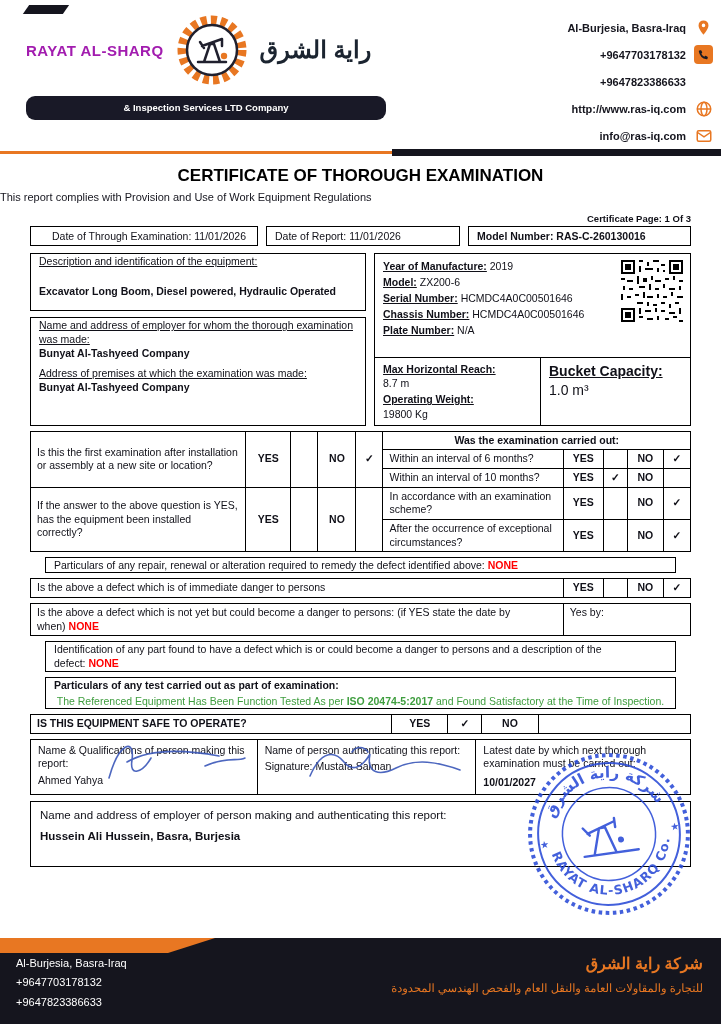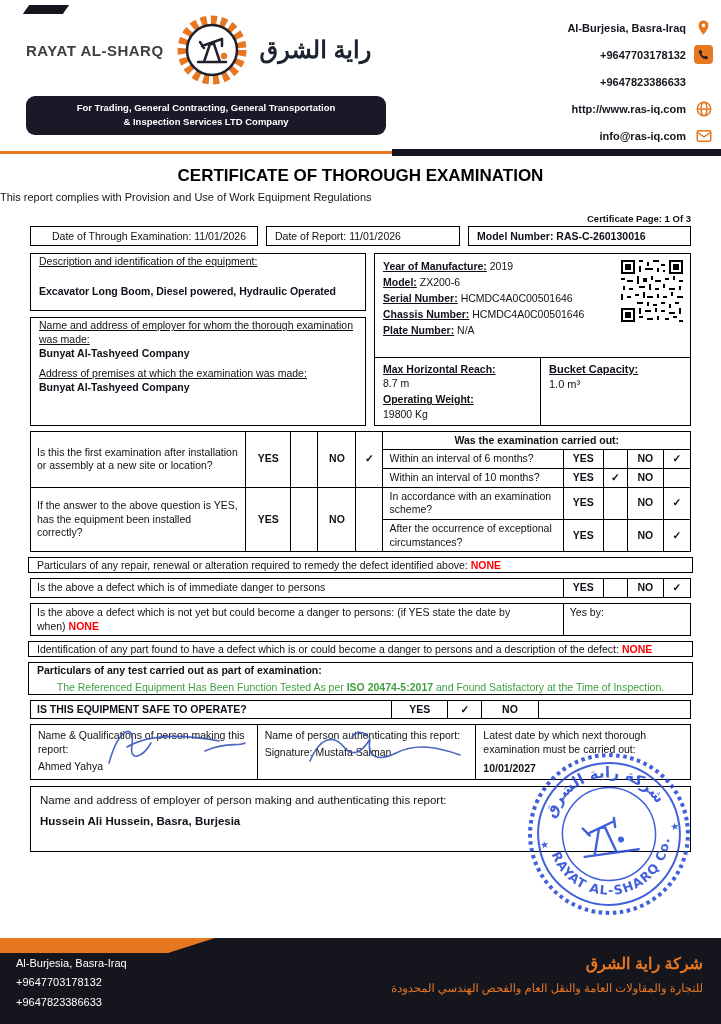--- a/index.html
+++ b/index.html
@@ -8,21 +8,21 @@
     width:721px; height:1024px; position:relative; overflow:hidden;
     font-family:"Liberation Sans", sans-serif; color:#101018;
   }
 
   
   .corner-accent { position:absolute; left:26px; top:5px; width:40px; height:9px;
     background:#15151E; transform:skewX(-35deg); }
   .header { display:flex; justify-content:space-between; padding:12px 4px 0 26px; height:146px; }
   .logo-block { width:372px; }
   .logo-row { display:flex; align-items:center; gap:10px; }
-  .company-en { font-weight:bold; font-size:15px; letter-spacing:.5px; color:#404040; white-space:nowrap; }
+  .company-en { font-weight:bold; font-size:15px; letter-spacing:.5px; color:#a21caf; white-space:nowrap; }
   .company-ar { font-weight:bold; font-size:24px; color:#1B2430; }
   .emblem { width:76px; height:76px; flex:0 0 auto; }
   .tagline-banner { background:#191927; color:#fff; border-radius:9px; width:360px;
     text-align:center; font-size:9.5px; font-weight:bold; padding:5px 8px; margin-top:8px; line-height:1.5; }
   .contacts { width:252px; padding-top:2px; }
   .contact-row { display:flex; justify-content:flex-end; align-items:center; gap:8px;
     height:27px; font-size:11px; font-weight:bold; color:#15151E; padding-right:4px; }
   .cicon { width:19px; height:19px; flex:0 0 auto; display:flex; align-items:center; justify-content:center; }
   .sep { display:flex; align-items:center; height:8px; margin-top:2px; }
   .sep-orange { width:392px; height:3px; background:#E87722; }
@@ -43,34 +43,34 @@
   .equip-left { width:336px; display:flex; flex-direction:column; gap:6px; }
   .box { border:1.5px solid #000; font-size:10.5px; padding:0 8px; line-height:1.35; }
   .box-desc { min-height:58px; }
   .box-emp { flex:1; }
   .equip-right { flex:1; display:flex; flex-direction:column; }
   .specs { position:relative; border:1.5px solid #000; border-bottom:none; padding:4px 8px; min-height:104px; }
   .spec-row { font-size:10.5px; line-height:16px; }
   .qr { position:absolute; top:4px; right:5px; width:66px; height:66px; }
   .metrics { border:1.5px solid #000; display:flex; flex:1; }
   .m-left { flex:1; padding:4px 8px; font-size:10.5px; line-height:1.35; }
-  .m-right { width:150px; border-left:1.5px solid #000; padding:4px 8px; font-size:11px; line-height:1.35; }
+  .m-right { width:150px; border-left:1.5px solid #000; padding:4px 8px; font-size:14px; line-height:1.35; }
   .u { text-decoration:underline; }
   .b { font-weight:bold; }
   .red { color:#FF0000; font-weight:bold; margin-left:3px; }
   .green { color:#3F9E3F; text-align:center; margin-top:2px; }
 
   
   table.grid { width:661px; margin:5px 30px 0; border-collapse:collapse; table-layout:fixed; border:1.5px solid #000; }
   table.grid td { border:1px solid #000; font-size:10.5px; padding:2px 6px; vertical-align:middle; line-height:1.3; }
   td.opt { text-align:center; font-weight:bold; }
   td.chk { text-align:center; font-weight:bold; font-size:12px; }
   td.hdr { text-align:center; font-weight:bold; }
   td.subq { font-size:10px; padding-left:6px; }
-  .wbox { margin:5px 28px 0; }
+  .wbox { margin:5px 45px 0; }
   td.safe-q { font-size:13px; font-weight:bold; padding:4px 8px; }
   table.sig td { vertical-align:top; height:54px; position:relative; padding:4px 7px; font-size:10.5px; }
   .sig-svg { position:absolute; pointer-events:none; }
 
   
   .emp-box { margin:6px 30px 0; border:1.5px solid #000; padding:7px 9px 14px; font-size:11.5px; min-height:66px; }
   .emp-box .val { font-weight:bold; margin-top:9px; }
   .stamp { position:absolute; top:748px; left:523px; width:172px; height:172px;
     transform:rotate(-8deg); opacity:.88; z-index:5; }
 
@@ -96,21 +96,20 @@
         <svg width="76" height="76" viewBox="0 0 76 76">
           <circle cx="38" cy="38" r="30" fill="none" stroke="#E87722" stroke-width="9" stroke-dasharray="6 4"></circle>
           <circle cx="38" cy="38" r="25" fill="none" stroke="#20202E" stroke-width="2.5"></circle>
           <path d="M24 50 h28 M30 50 l6 -18 h4 l6 18 M28 34 l20 -7 M48 27 v7 M26 30 l4 6" stroke="#20202E" stroke-width="2.5" fill="none" stroke-linecap="round"></path>
           <circle cx="50" cy="44" r="3.2" fill="#E87722"></circle>
         </svg>
       </div>
       <div class="company-ar" dir="rtl">راية الشرق</div>
     </div>
     <div class="tagline-banner">
-      <div>For Trading, General Contracting, General Transportation</div>
       <div>&amp; Inspection Services LTD Company</div>
     </div>
   </div>
 
   <div class="contacts">
     <div class="contact-row">
       <span>Al-Burjesia, Basra-Iraq</span>
       <span class="cicon">
         <svg width="17" height="17" viewBox="0 0 24 24">
             <path d="M12 2a7 7 0 0 0-7 7c0 5 7 13 7 13s7-8 7-13a7 7 0 0 0-7-7zm0 9.5A2.5 2.5 0 1 1 12 6.5a2.5 2.5 0 0 1 0 5z" fill="#E87722"></path>

